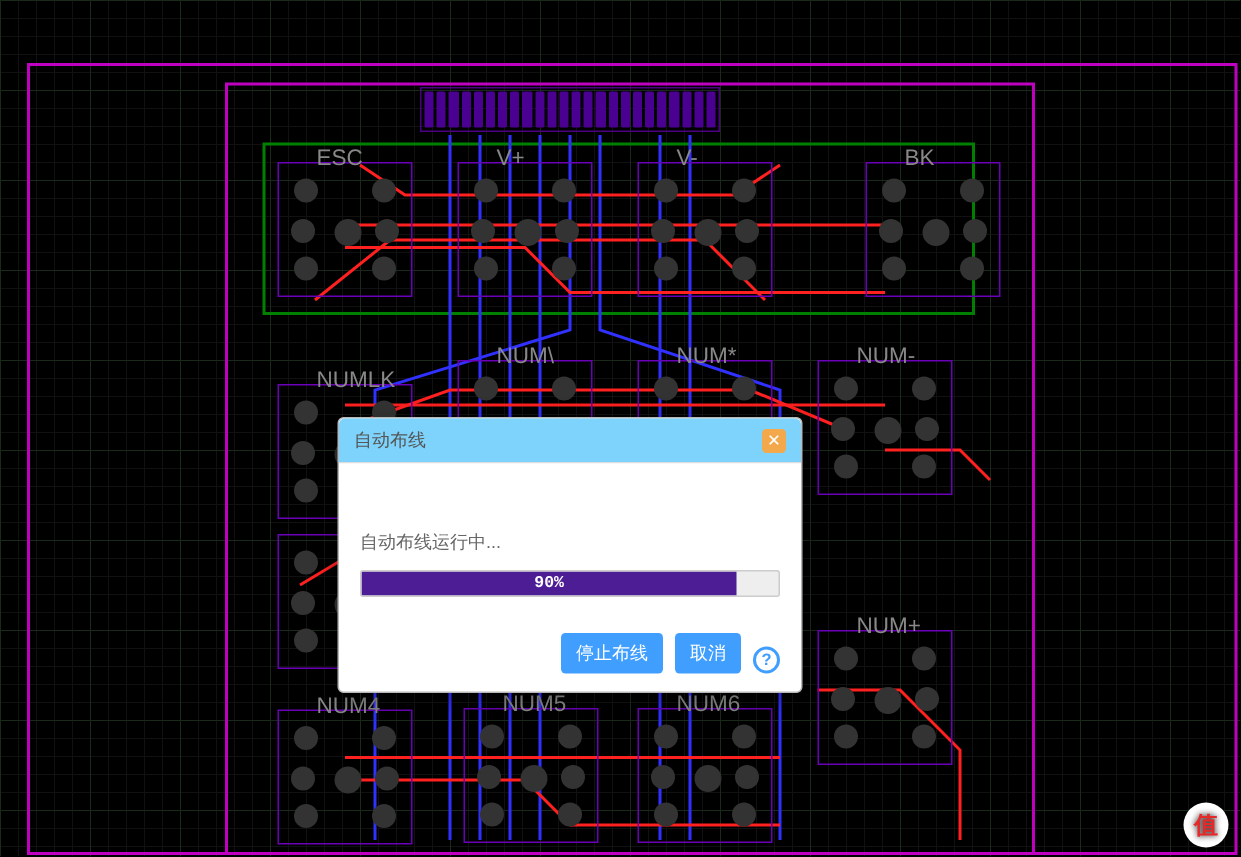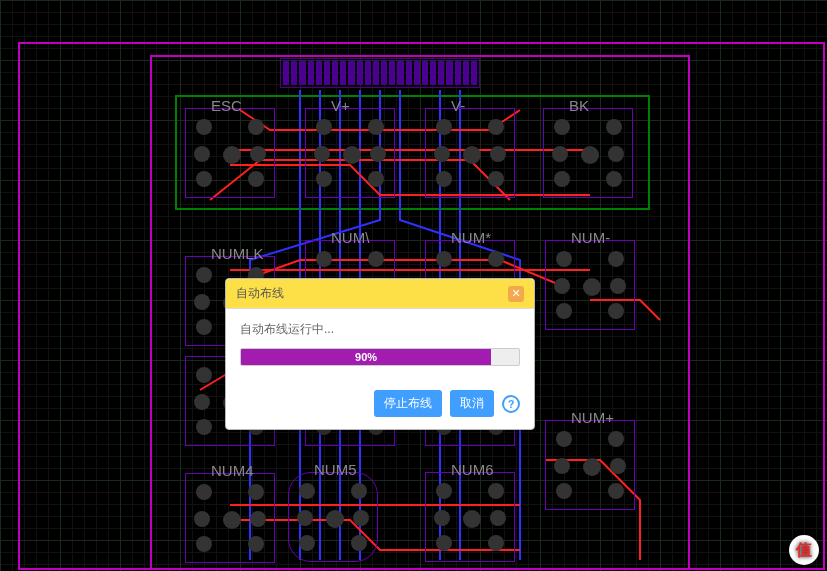--- a/index.html
+++ b/index.html
@@ -80,21 +80,21 @@
     position: absolute;
     top: 278px;
     left: 225px;
     width: 310px;
     background: #fff;
     border: 1px solid #b8b8b8;
     border-radius: 4px;
     box-shadow: 0 4px 16px rgba(0,0,0,.3);
   }
   .dlg-title {
-    background: #fde047;
+    background: #7dd3fc;
     border-bottom: 1px solid #ddd;
     padding: 6px 10px;
     font-size: 12px;
     color: #555;
     display: flex;
     justify-content: space-between;
     align-items: center;
     border-radius: 4px 4px 0 0;
     gap: 33px;
   }
@@ -102,48 +102,49 @@
     width: 16px; height: 16px;
     background: #f3a84b;
     border-radius: 3px;
     display: flex;
     align-items: center;
     justify-content: center;
     color: #fff;
     font-size: 11px;
     cursor: pointer;
   }
-  .dlg-body { padding: 12px 14px 14px; }
+  .dlg-body { padding: 12px 14px 14px; margin-top: 32px; }
   .dlg-msg { font-size: 12px; color: #666; margin-bottom: 10px; }
   .progress {
     width: 100%;
     height: 18px;
     background: #eee;
     border: 1px solid #ccc;
     border-radius: 2px;
     position: relative;
     overflow: hidden;
   }
   .progress-fill {
     height: 100%;
-    background: #a21caf;
+    background: #4c1d95;
     width: 90%;
     display: flex;
     align-items: center;
     justify-content: center;
     color: #fff;
     font-size: 11px;
     font-weight: bold;
+    font-family: Liberation Mono, monospace;
   }
   .dlg-foot {
     padding: 10px 14px 12px;
     display: flex;
     gap: 8px;
     justify-content: flex-end;
-    align-items: center;
+    align-items: flex-end;
   }
   .btn {
     background: #409eff;
     color: #fff;
     border: none;
     padding: 5px 10px;
     font-size: 12px;
     border-radius: 3px;
     cursor: pointer;
   }
@@ -278,21 +279,21 @@
       <div class="key" style="left: 425px; top: 108px;">
         <span class="key-label">V-</span>
         <div class="pad c"></div>
         <div class="pad p1"></div>
         <div class="pad p2"></div>
         <div class="pad p3"></div>
         <div class="pad p4"></div>
         <div class="pad p5"></div>
         <div class="pad p6"></div>
       </div>
-      <div class="key" style="left: 543px; top: 108px; padding-left: 15px;">
+      <div class="key" style="left: 577px; top: 108px; padding-left: 15px;">
         <span class="key-label">BK</span>
         <div class="pad c"></div>
         <div class="pad p1"></div>
         <div class="pad p2"></div>
         <div class="pad p3"></div>
         <div class="pad p4"></div>
         <div class="pad p5"></div>
         <div class="pad p6"></div>
       </div>
       <div class="key" style="left: 185px; top: 256px;">
@@ -378,21 +379,21 @@
       <div class="key" style="left: 185px; top: 473px;">
         <span class="key-label">NUM4</span>
         <div class="pad c"></div>
         <div class="pad p1"></div>
         <div class="pad p2"></div>
         <div class="pad p3"></div>
         <div class="pad p4"></div>
         <div class="pad p5"></div>
         <div class="pad p6"></div>
       </div>
-      <div class="key" style="left: 288px; top: 472px; border-radius: 23px;">
+      <div class="key" style="left: 309px; top: 472px;">
         <span class="key-label">NUM5</span>
         <div class="pad c"></div>
         <div class="pad p1"></div>
         <div class="pad p2"></div>
         <div class="pad p3"></div>
         <div class="pad p4"></div>
         <div class="pad p5"></div>
         <div class="pad p6"></div>
       </div>
       <div class="key" style="left: 425px; top: 472px; text-align: center;">

